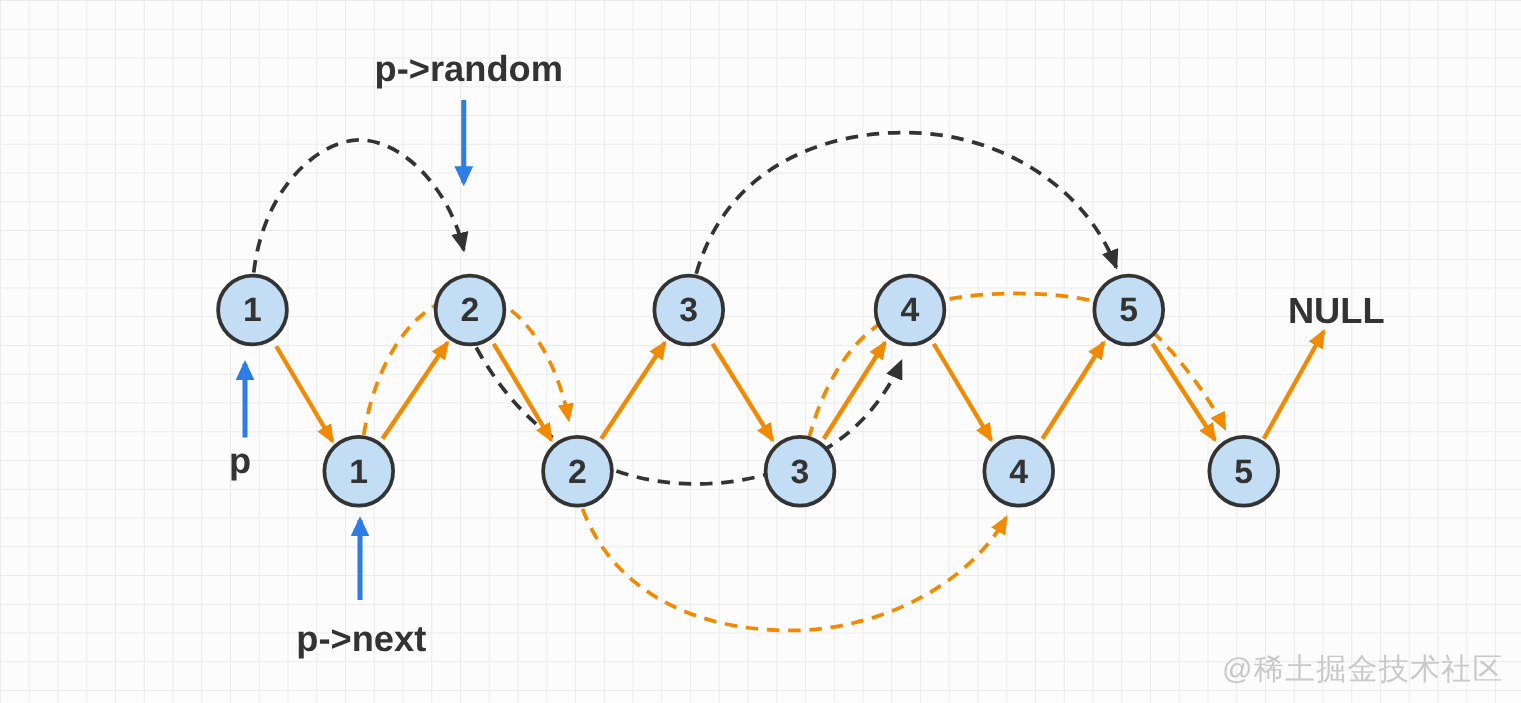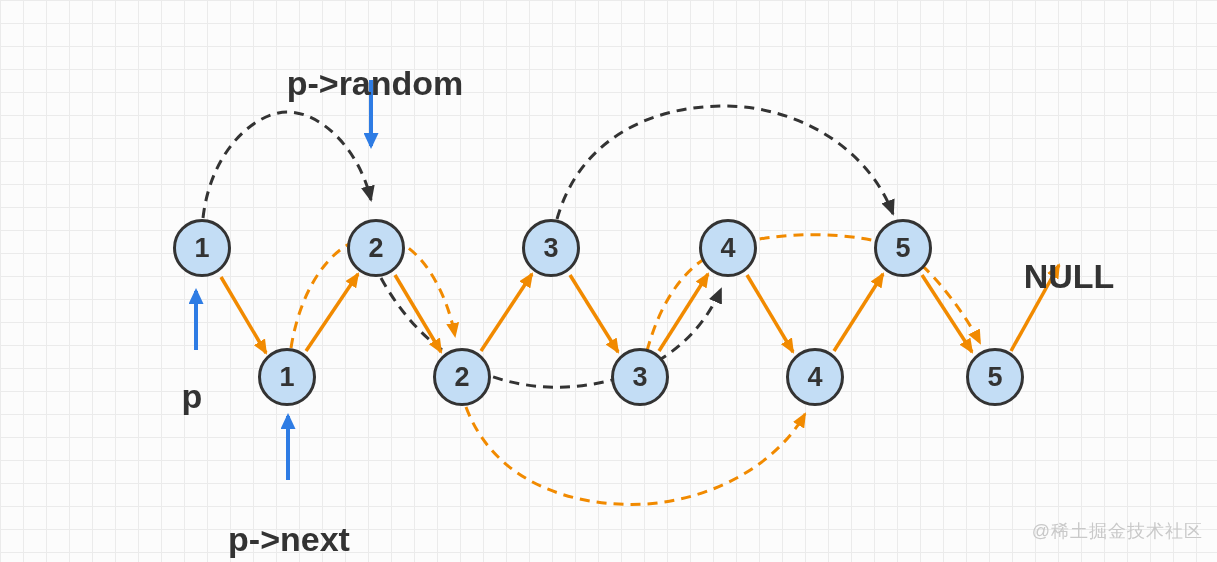--- a/index.html
+++ b/index.html
@@ -25,26 +25,26 @@
   .mB{fill:var(--blue,#2E7CE4);}
   .node{
     position:absolute;width:52px;height:52px;
     border:3px solid var(--ink,#333333);border-radius:50%;
     background:var(--nodefill,#C3DDF5);
     display:flex;align-items:center;justify-content:center;
     font-weight:700;font-size:27px;color:var(--ink,#333333);
   }
   .lbl{
     position:absolute;transform:translateX(-50%);
-    font-weight:700;font-size:34px;color:var(--ink,#333333);
-    white-space:nowrap;line-height:1;margin-top:24px;
+    font-weight:700;font-size:29px;color:var(--ink,#333333);
+    white-space:nowrap;line-height:1;
   }
   .watermark{
     position:absolute;right:14px;top:519px;
-    font-size:18px;color:var(--watermark,#C9C9C9);
+    font-size:24px;color:var(--watermark,#C9C9C9);
     letter-spacing:1px;white-space:nowrap;text-align:right;
   }
 </style>
 </head>
 <body>
 
 <div class="canvas">
 
   <svg class="layer" width="1217" height="562" viewBox="0 0 1217 562">
     <defs>

